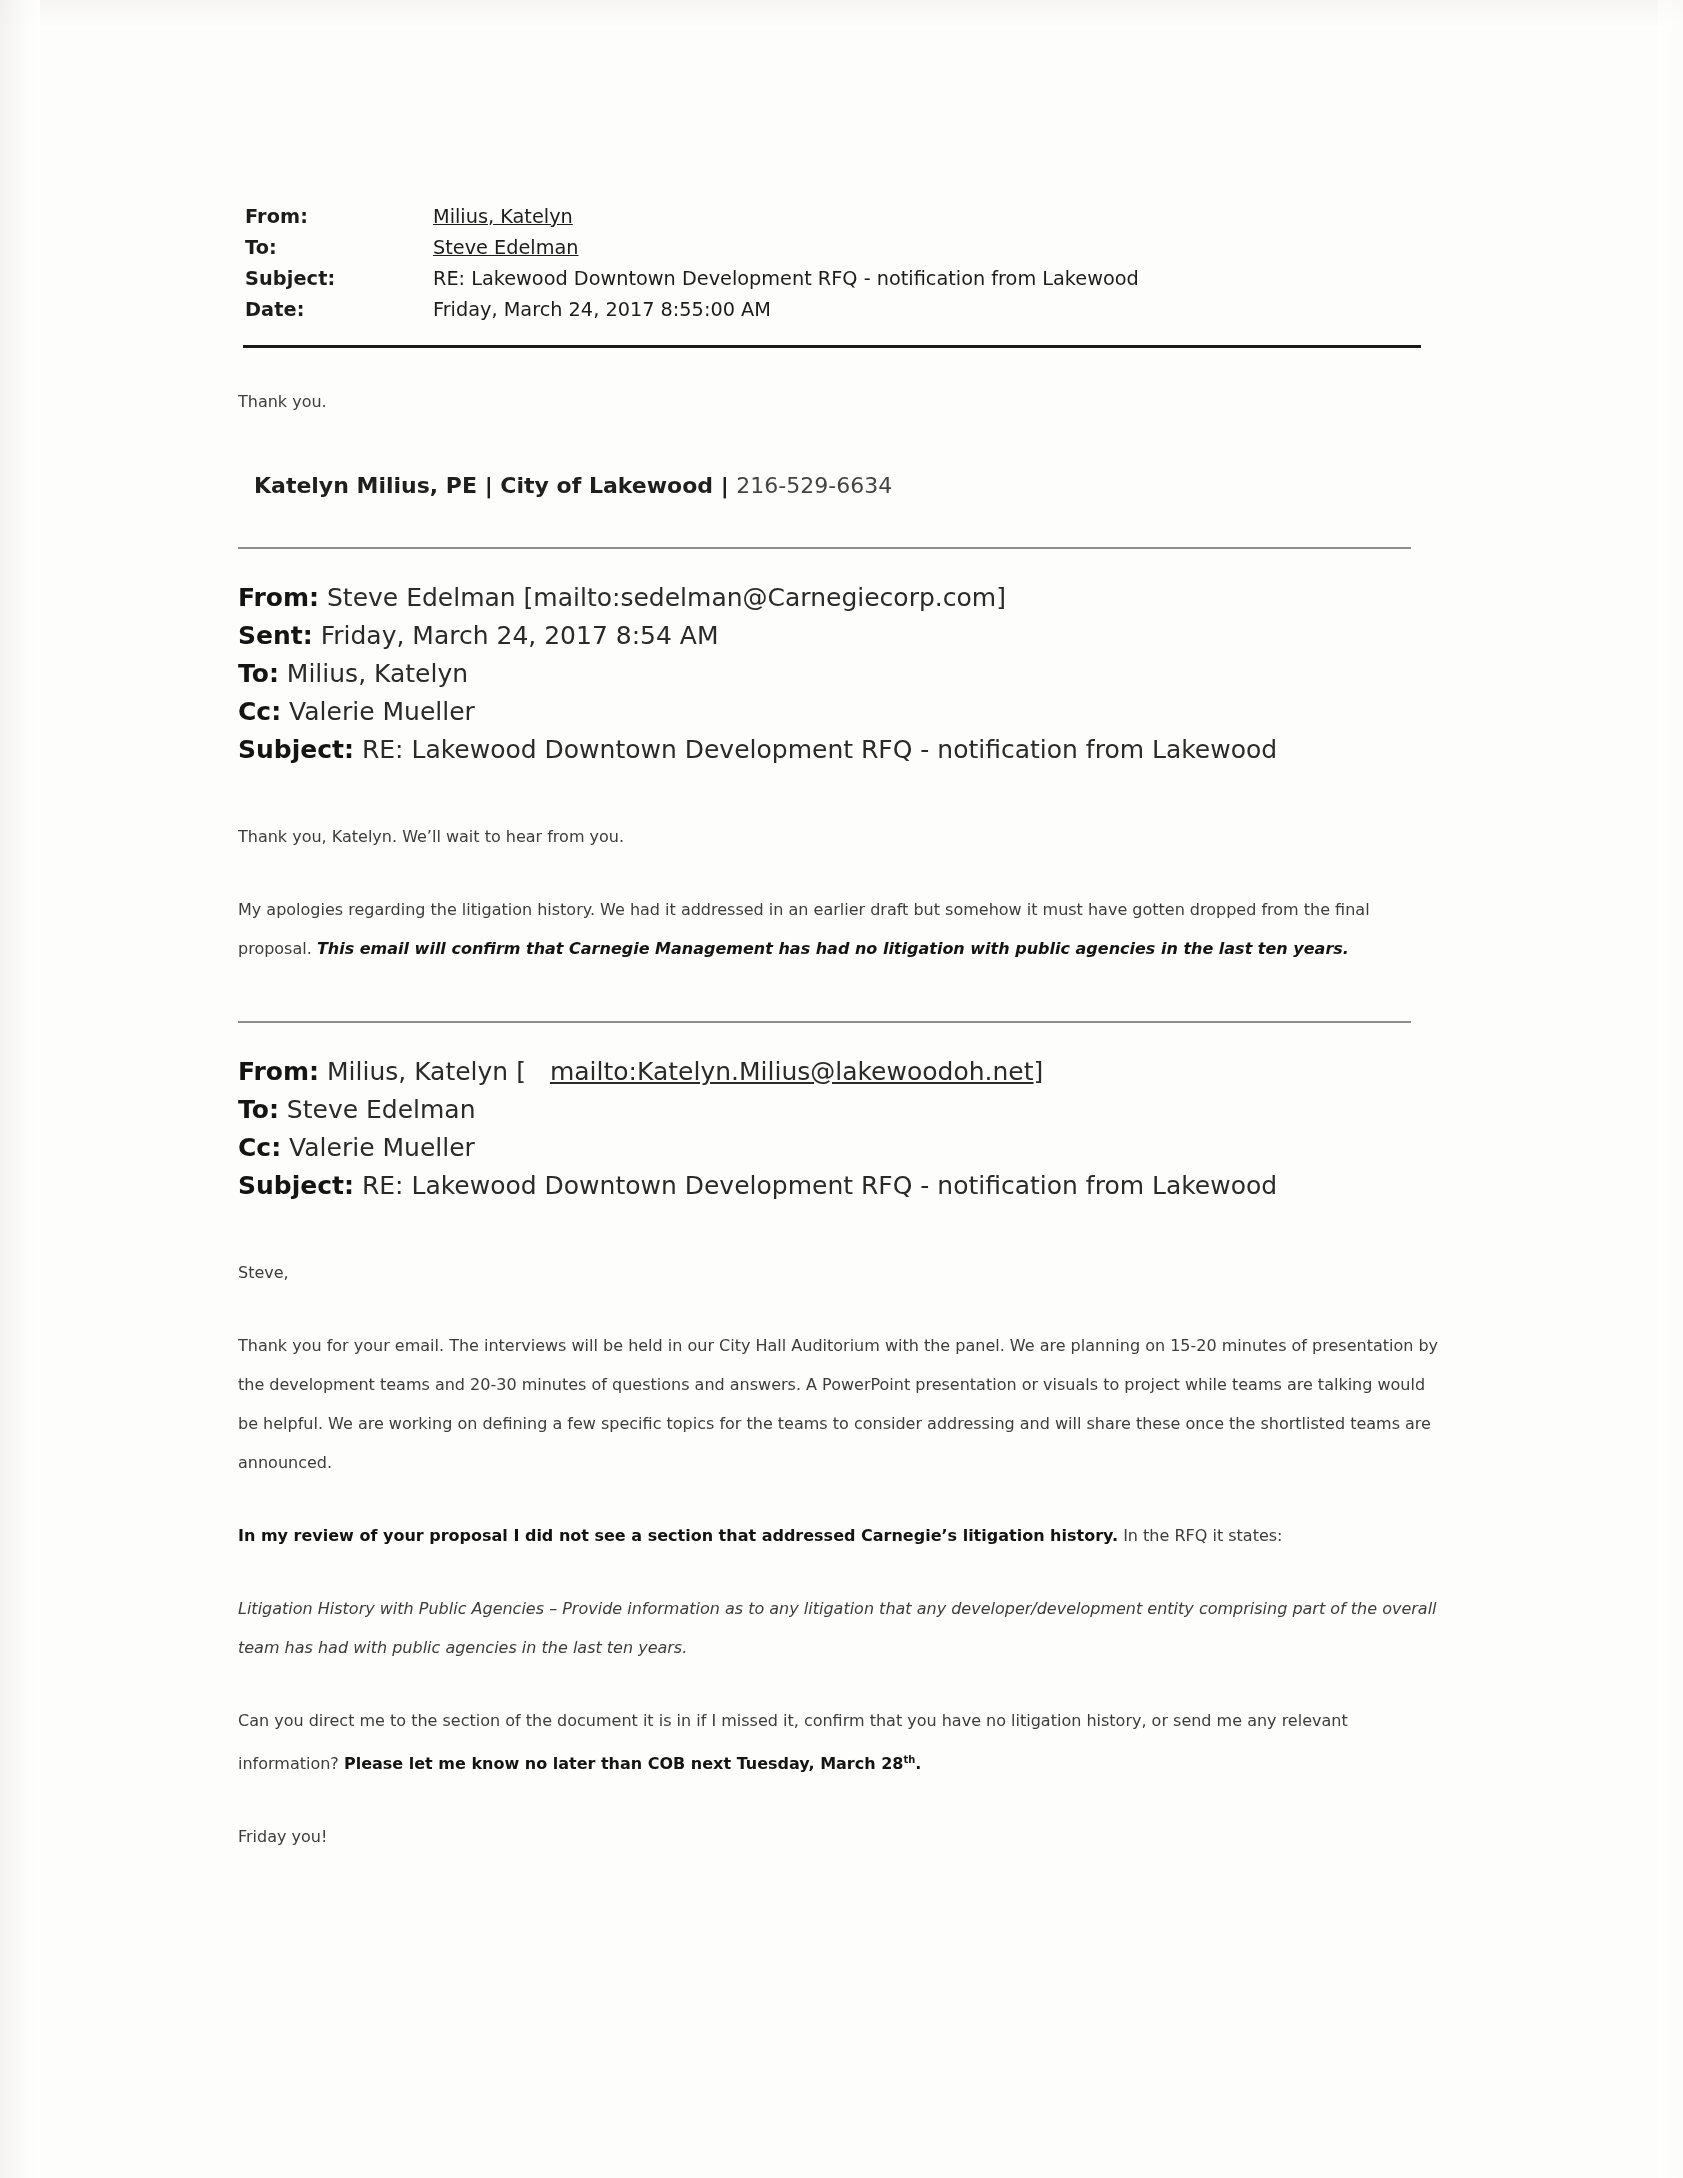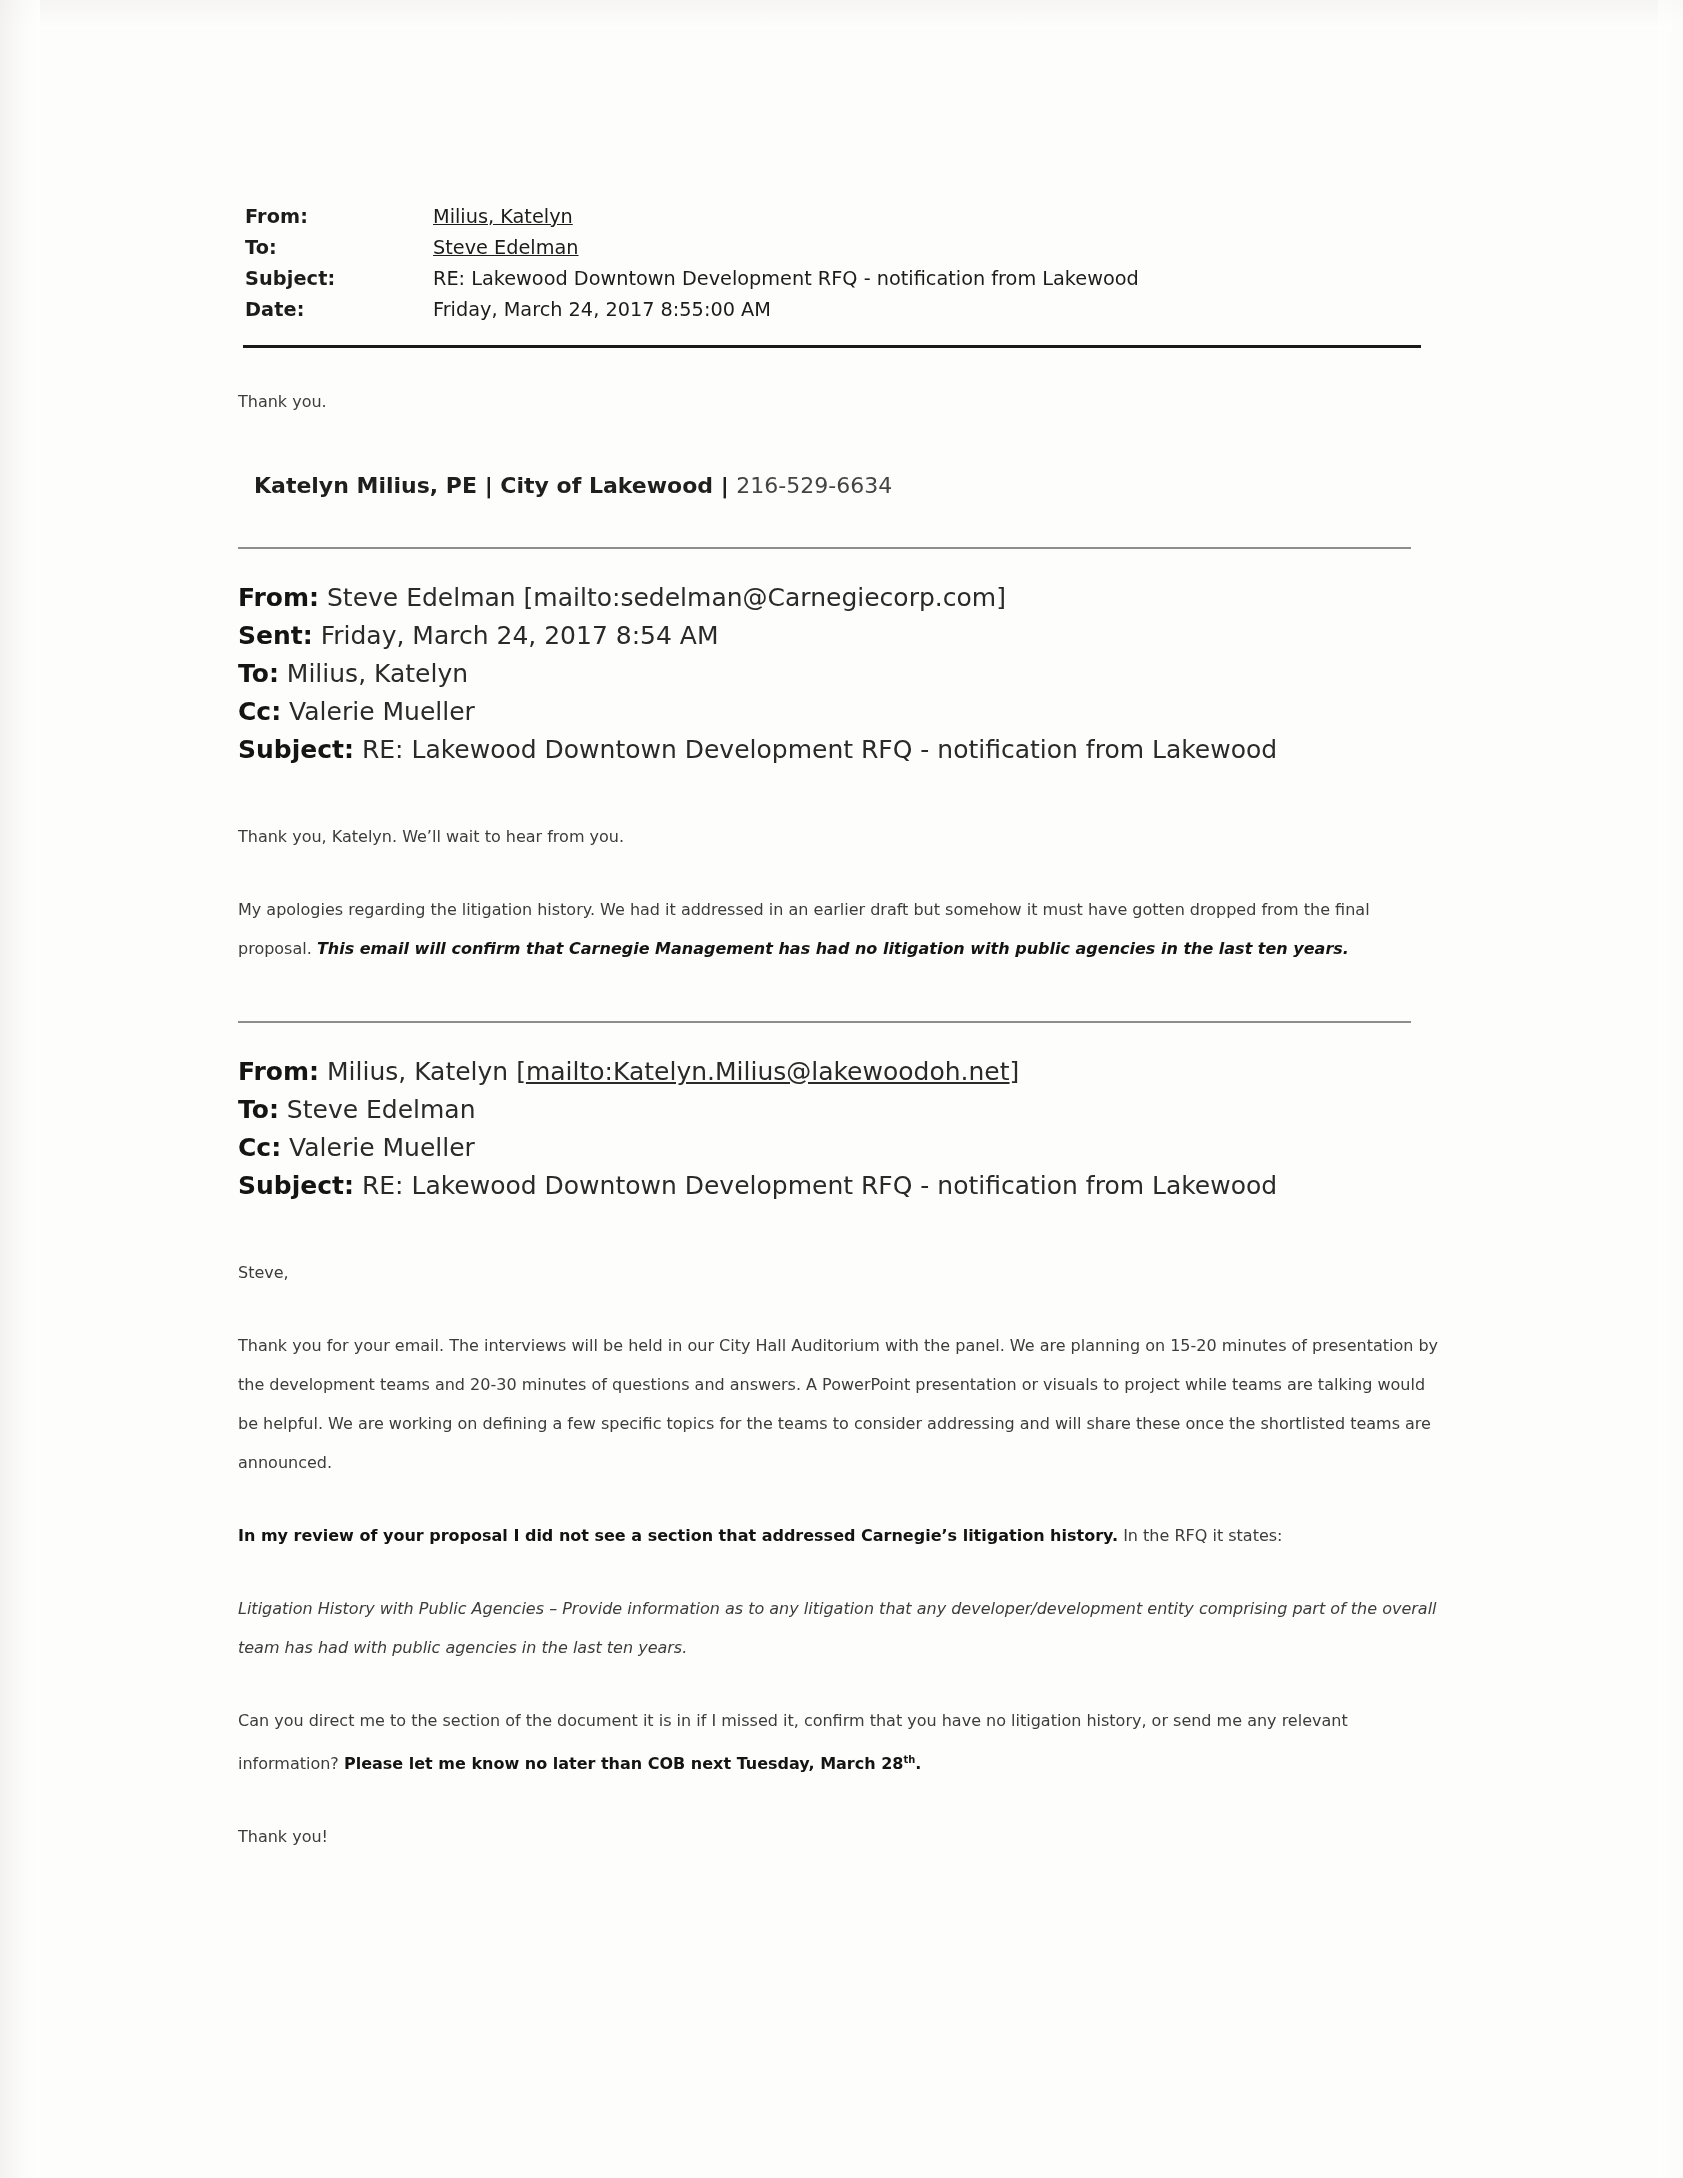--- a/index.html
+++ b/index.html
@@ -113,21 +113,21 @@
   }
 
   
   .qhdr {
     font-size: 25px;
     line-height: 38px;
     color: #2a2a2a;
   }
   .qhdr div { white-space: nowrap; }
   .qhdr b { font-weight: bold; color: #141414; }
-  .qhdr .underline { text-decoration: underline; }
+  .qhdr .underline { text-decoration: underline; margin-left: 24px; }
 
   .bold-inline { font-weight: bold; color: #141414; }
   .bolditalic-inline { font-weight: bold; font-style: italic; color: #141414; }
   .italic-block {
     font-style: italic;
     color: #3c3c3c;
   }
   .bold-block {
     font-weight: bold;
     color: #131313;
@@ -207,17 +207,17 @@
     <p class="para" style="margin-top:22px;">Steve,</p>
 
     <p class="para">Thank you for your email.  The interviews will be held in our City Hall Auditorium with the panel.  We are planning on 15-20 minutes of presentation by the development teams and 20-30 minutes of questions and answers.  A PowerPoint presentation or visuals to project while teams are talking would be helpful.  We are working on defining a few specific topics for the teams to consider addressing and will share these once the shortlisted teams are announced.</p>
 
     <p class="para"><span class="bold-block">In my review of your proposal I did not see a section that addressed Carnegie’s litigation history.</span><span> In the RFQ it states:</span></p>
 
     <p class="para italic-block">Litigation History with Public Agencies – Provide information as to any litigation that any developer/development entity comprising part of the overall team has had with public agencies in the last ten years.</p>
 
     <p class="para"><span>Can you direct me to the section of the document it is in if I missed it, confirm that you have no litigation history, or send me any relevant information? </span><span class="bold-inline">Please let me know no later than COB next Tuesday, March 28</span><sup class="bold-inline">th</sup><span class="bold-inline">.</span></p>
 
-    <p class="para">Thank you!</p>
+    <p class="para">Friday you!</p>
 
   </div>
 </div>
 
 
 </body></html>

